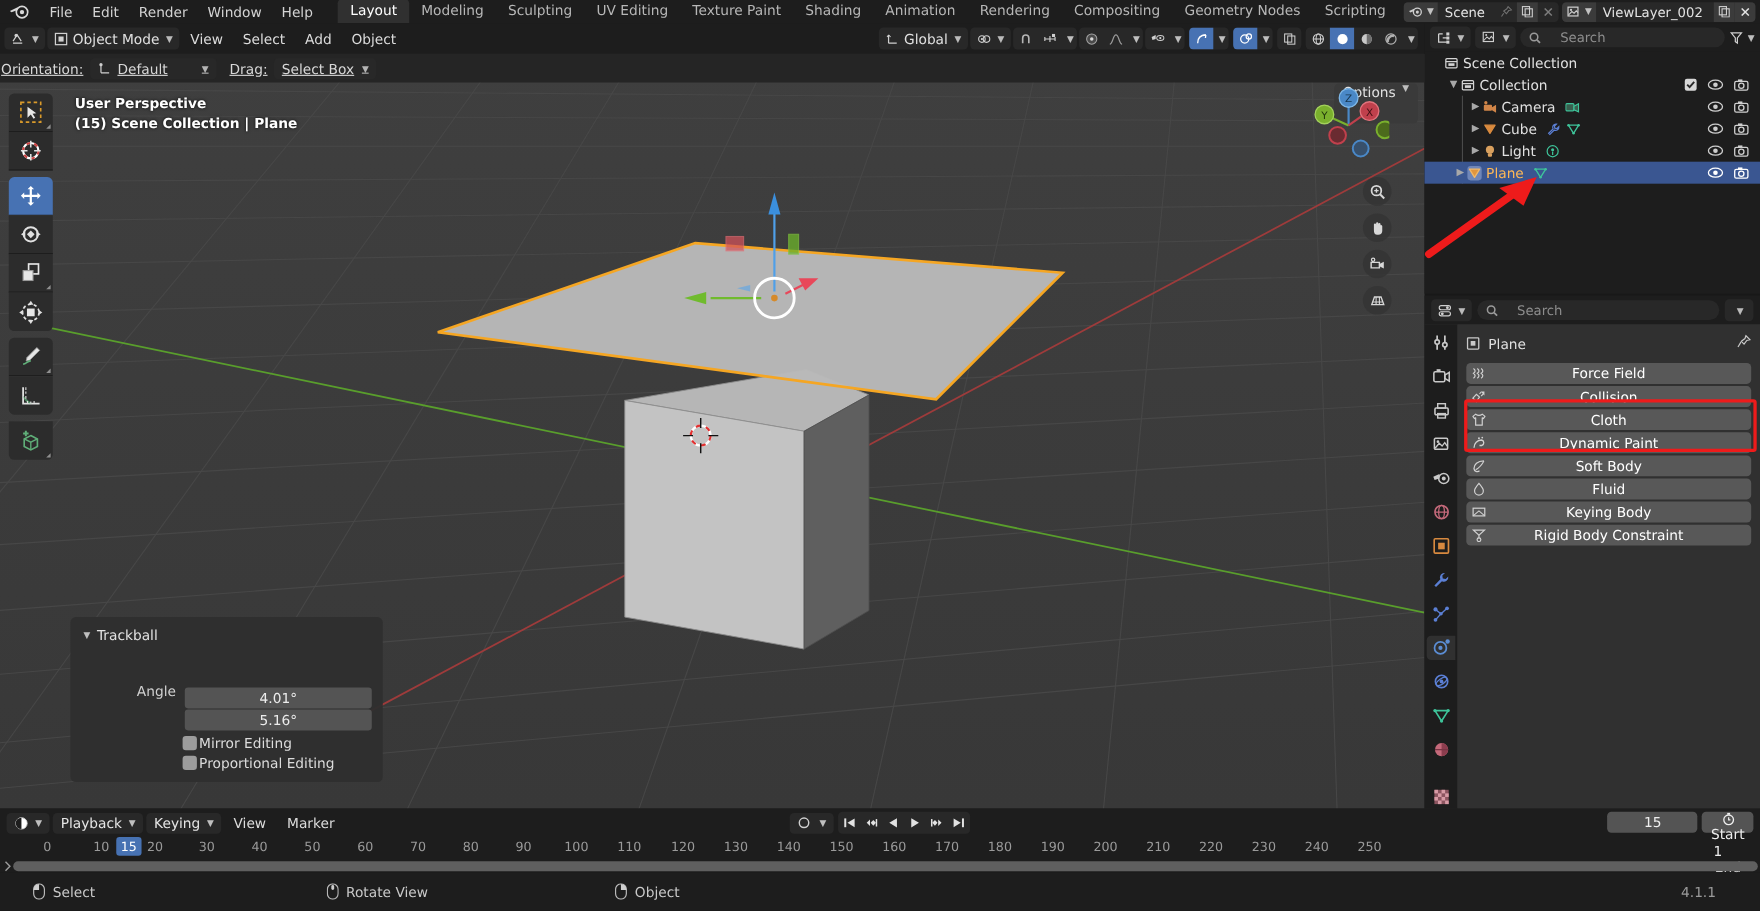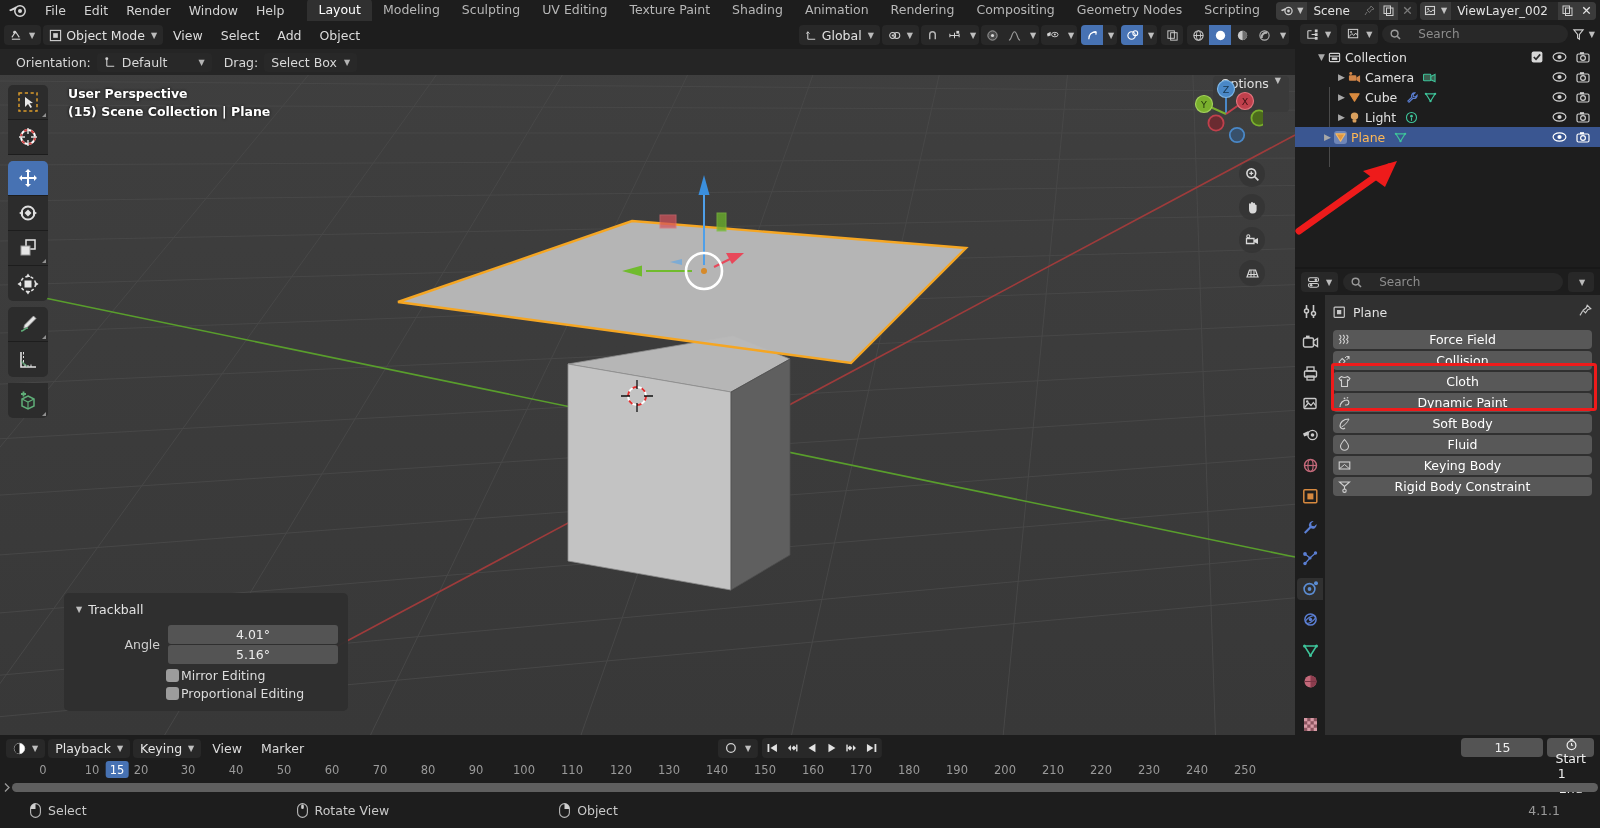--- a/index.html
+++ b/index.html
@@ -55,22 +55,22 @@
   .seg > div.on { background:#4772b3; }
   .vp-header-right { margin-left:auto; display:flex; align-items:center; gap:4px; padding-right:2px; }
 
   
   .viewport {
     position:absolute; left:0; top:49px; width:1295px; height:686px;
     background:#3b3b3b; overflow:hidden;
   }
   .vp-toolsettings {
     position:absolute; left:0; top:0; width:100%; height:26px;
-    background:rgba(35,35,35,.92); display:flex; align-items:center; gap:6px; padding:0 16px;
-    font-size:12.5px; color:#d8d8d8; z-index:6;
+    background:rgba(35,35,35,.92); display:flex; align-items:center; gap:6px; padding:0 1px;
+    font-size:12.5px; color:#d8d8d8; z-index:6;text-decoration:underline;
   }
   .ts-drop {
     display:flex; align-items:center; gap:5px; background:#282828; border-radius:4px;
     height:19px; padding:0 7px; font-size:12.5px;
   }
   .options-btn {
     position:absolute; right:6px; top:3px; display:flex; gap:4px;
     background:#3a3a3a; border-radius:4px; height:36px; padding:0 8px; font-size:12.5px; color:#e0e0e0;margin-top:24px;
   }
   .vp-overlay-text {
@@ -103,21 +103,21 @@
   
   .op-panel {
     position:absolute; left:64px; bottom:24px; width:284px;
     background:#2e2e2ef2; border-radius:5px; padding:6px 0 10px 0; z-index:7;
   }
   .op-title { display:flex; align-items:center; gap:6px; padding:3px 10px 7px 10px; font-size:12.5px; color:#e2e2e2; }
   .op-row { display:flex; align-items:center; padding:1px 10px; gap:8px; }
   .op-label { width:86px; text-align:right; font-size:12.5px; color:#d0d0d0; }
   .op-field {
     flex:1; background:#545454; height:19px; border-radius:3px;
-    display:flex; align-items:center; justify-content:center; font-size:12.5px; color:#ececec;
+    display:flex; align-items:center; justify-content:center; font-size:12.5px; color:#ececec;margin-top:32px;
   }
   .op-field.second { border-radius:3px; margin-top:1px; }
   .op-check-row { display:flex; align-items:center; gap:2px; padding:3px 10px 0 102px; }
   .op-checkbox { width:13px; height:13px; background:#9c9c9c; border-radius:3px; }
   .op-check-label { font-size:12.5px; color:#dcdcdc; }
 
   
   .outliner {
     position:absolute; left:1295px; top:21px; width:305px; height:246px; background:#1d1d1d;
   }
@@ -703,20 +703,29 @@
         <svg class="icon-sm" viewBox="0 0 14 14">
             <path d="M2 2 h10 l-4 5 v5 l-2 -1.4 v-3.6 z" fill="none" stroke="#cfcfcf" stroke-width="1.2"></path>
           </svg>
         <span class="chev">▼</span>
       </div>
     </div>
 
     <div style="position:relative">
       <div class="treeline" style="top:40px;height:80px"></div>
 
+      <div class="ol-row">
+        <span class="ol-indent" style="width:18px"></span>
+        <svg class="icon-sm" viewBox="0 0 14 14">
+            <rect x="1.5" y="2.5" width="11" height="9" rx="1" fill="none" stroke="#d5d5d5" stroke-width="1.2"></rect>
+            <path d="M1.5 5.5 h11" stroke="#d5d5d5" stroke-width="1.2"></path>
+            <rect x="4" y="7" width="6" height="2.6" fill="#d5d5d5"></rect>
+          </svg>
+        <span class="ol-name">Scene Collection</span>
+      </div>
 
       <div class="ol-row">
         <span class="ol-indent" style="width:20px"></span>
         <span class="ol-disc">▼</span>
         <svg class="icon-sm" viewBox="0 0 14 14">
             <rect x="1.5" y="2.5" width="11" height="9" rx="1" fill="none" stroke="#d5d5d5" stroke-width="1.2"></rect>
             <path d="M1.5 5.5 h11" stroke="#d5d5d5" stroke-width="1.2"></path>
             <rect x="4" y="7" width="6" height="2.6" fill="#d5d5d5"></rect>
           </svg>
         <span class="ol-name">Collection</span>

